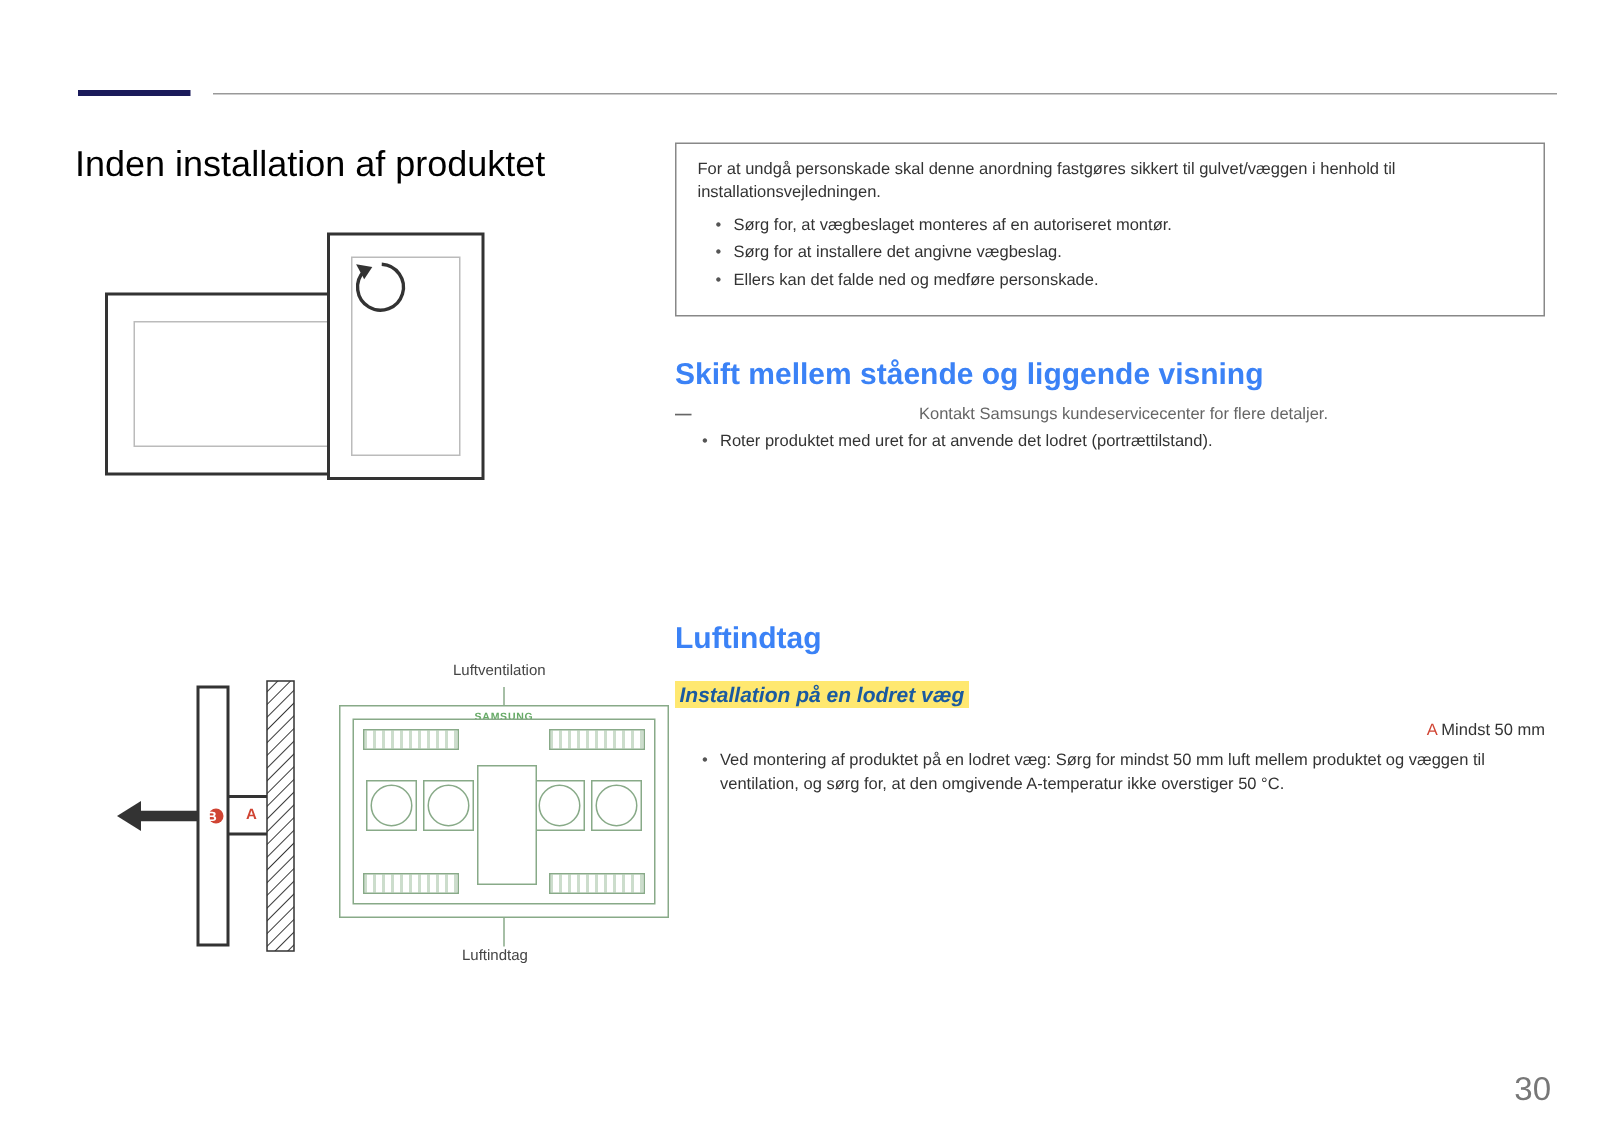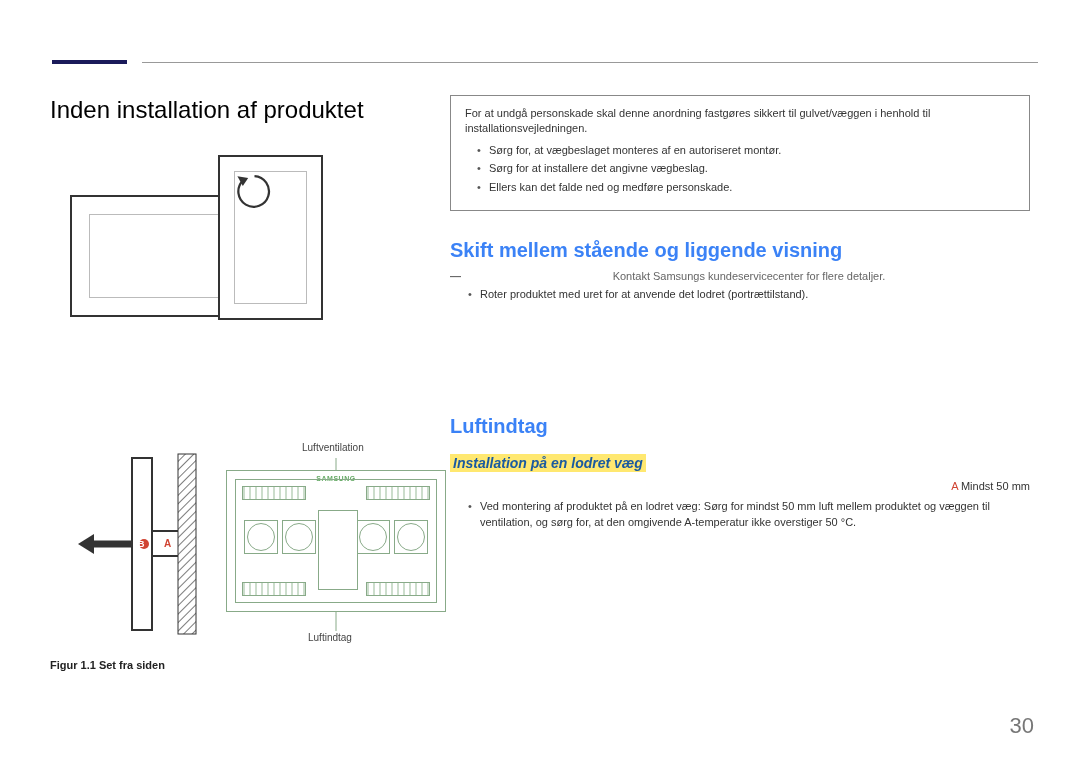--- a/index.html
+++ b/index.html
@@ -320,21 +320,20 @@
         <div class="fan-box" style="left:46px; top:40px;"></div>
         <div class="fan-box" style="right:8px; top:40px;"></div>
         <div class="fan-box" style="right:46px; top:40px;"></div>
         <div class="io-box"></div>
       </div>
     </div>
 
     <span class="label-small" style="left:252px; top:6px;">Luftventilation</span>
     <span class="label-small" style="left:258px; top:196px;">Luftindtag</span>
   </div>
-  <div class="fig-caption">Figur 1.1 Set fra siden</div>
 </div>
 
 <div class="right-col">
 
   <div class="warn-box">
     <div class="warn-lead">For at undgå personskade skal denne anordning fastgøres sikkert til gulvet/væggen i henhold til installationsvejledningen.</div>
     <ul class="bullets">
       <li>Sørg for, at vægbeslaget monteres af en autoriseret montør.</li>
       <li>Sørg for at installere det angivne vægbeslag.</li>
       <li>Ellers kan det falde ned og medføre personskade.</li>

